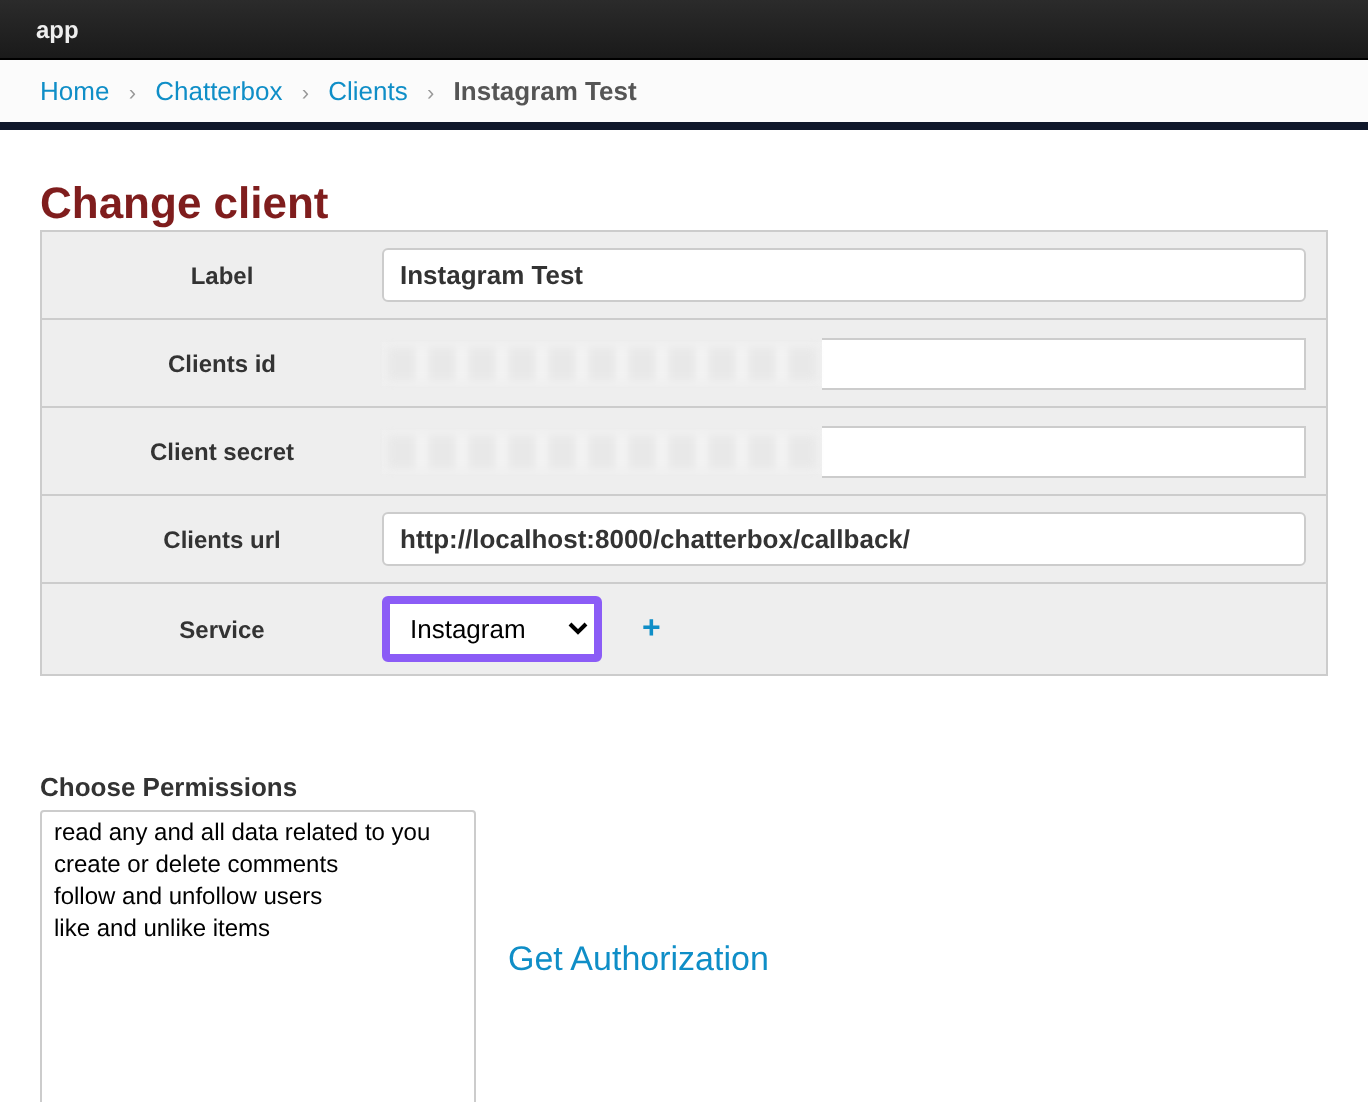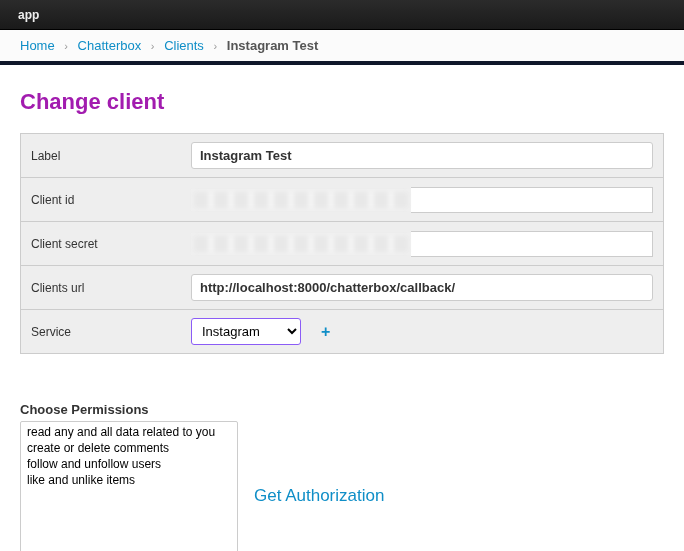--- a/index.html
+++ b/index.html
@@ -41,41 +41,41 @@
   .breadcrumb .current {
     color: #555;
     font-weight: bold;
   }
   .content {
     padding: 24px 20px 20px 20px;
   }
   h2.page-title {
     font-size: 22px;
     font-weight: bold;
-    color: #a21caf;
-    margin-bottom: 18px;
+    color: #7f1d1d;
   }
   .form-table {
     border: 1px solid #ccc;
     border-bottom: none;
     width: 100%;
   }
   .form-row {
     display: flex;
     align-items: center;
     background: #eeeeee;
     border-bottom: 1px solid #ccc;
     min-height: 44px;
     padding: 6px 10px;
   }
   .form-row .label-cell {
     width: 160px;
-    font-weight: normal;
+    font-weight: bold;
     font-size: 12px;
     color: #333;
+    text-align: center;
   }
   .form-row .input-cell {
     flex: 1;
     display: flex;
     align-items: center;
     gap: 10px;
   }
   .form-row input[type=text] {
     width: 100%;
     padding: 5px 8px;
@@ -113,21 +113,21 @@
   .redacted-input-wrap .rest-input {
     flex: 1;
     height: 26px;
     border: 1px solid #ccc;
     border-left: none;
     background: #fff;
   }
   select.service-select {
     padding: 4px 6px;
     font-size: 13px;
-    border: 1px solid #8b5cf6;
+    border: 4px solid #8b5cf6;
     border-radius: 3px;
     background: #fff;
     min-width: 110px;
   }
   .add-link {
     color: #0f8ec7;
     font-size: 16px;
     font-weight: bold;
     text-decoration: none;
     margin-left: 10px;
@@ -186,21 +186,21 @@
   <div class="form-table">
 
     <div class="form-row">
       <div class="label-cell">Label</div>
       <div class="input-cell">
         <input type="text" value="Instagram Test" style="">
       </div>
     </div>
 
     <div class="form-row">
-      <div class="label-cell">Client id</div>
+      <div class="label-cell">Clients id</div>
       <div class="input-cell">
         <div class="redacted-input-wrap">
           <span class="redacted"></span>
           <span class="rest-input"></span>
         </div>
       </div>
     </div>
 
     <div class="form-row">
       <div class="label-cell">Client secret</div>

